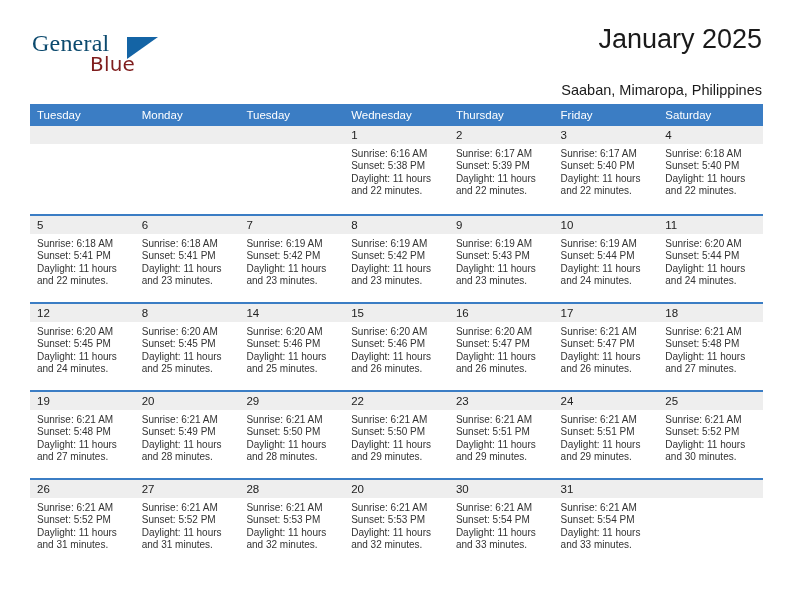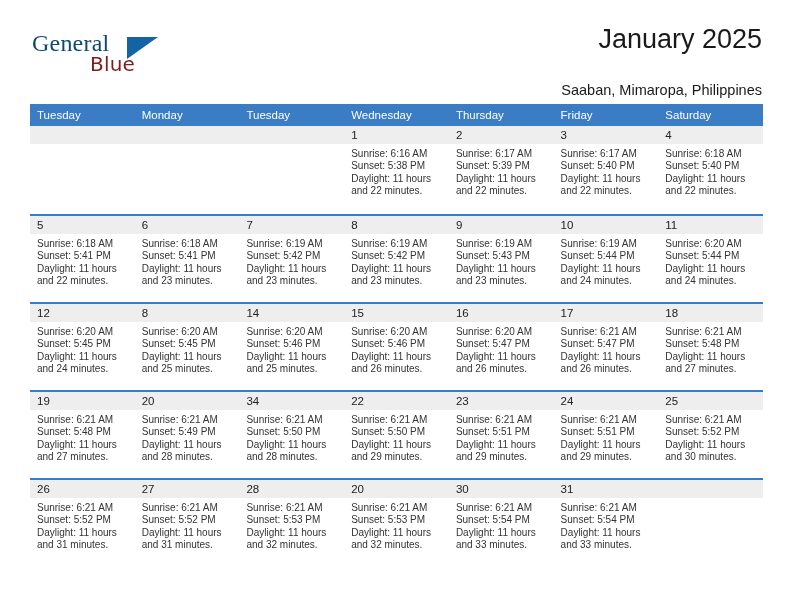--- a/index.html
+++ b/index.html
@@ -370,21 +370,21 @@
           <div class="day-cell">
             <div class="day-number-band">20</div>
             <div class="day-info">
               <div>Sunrise: 6:21 AM</div>
               <div>Sunset: 5:49 PM</div>
               <div>Daylight: 11 hours</div>
               <div>and 28 minutes.</div>
             </div>
           </div>
           <div class="day-cell">
-            <div class="day-number-band">34</div>
+            <div class="day-number-band">29</div>
             <div class="day-info">
               <div>Sunrise: 6:21 AM</div>
               <div>Sunset: 5:50 PM</div>
               <div>Daylight: 11 hours</div>
               <div>and 28 minutes.</div>
             </div>
           </div>
           <div class="day-cell">
             <div class="day-number-band">22</div>
             <div class="day-info">

